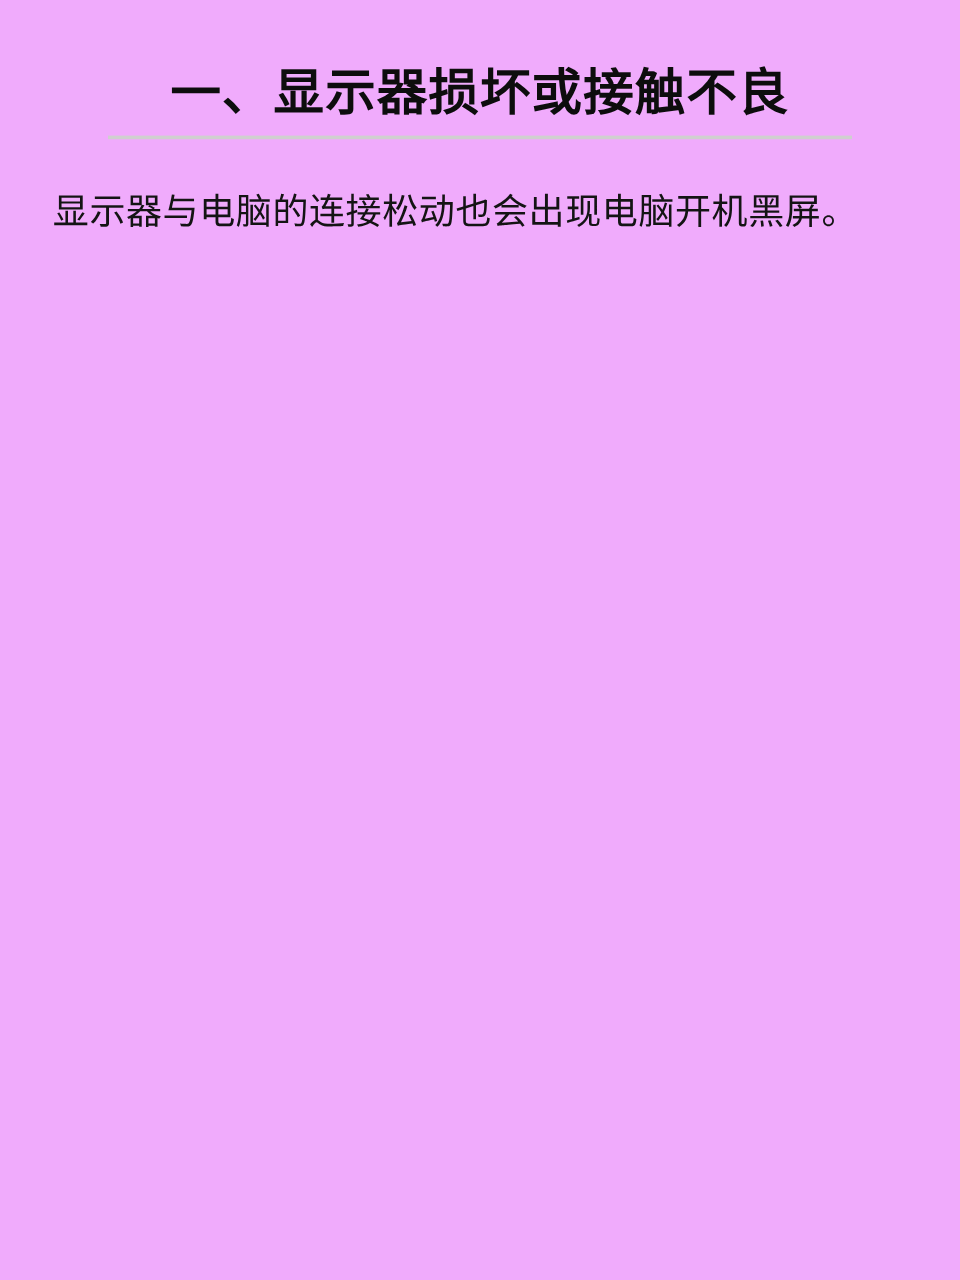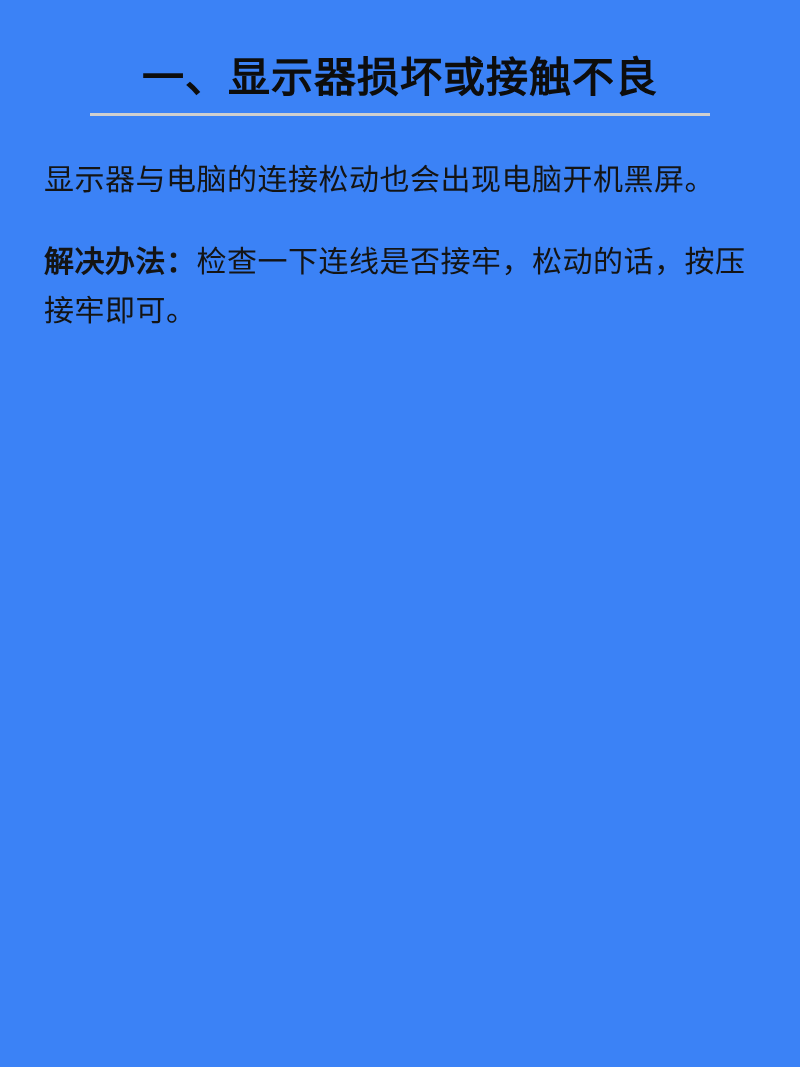--- a/index.html
+++ b/index.html
@@ -12,40 +12,41 @@
     background: #f7f7f7;
     font-family: "Liberation Sans", "DejaVu Sans", sans-serif;
     color: #141414;
     overflow: hidden;
   }
   .page {
     width: 800px;
     height: 1067px;
     box-sizing: border-box;
     padding: 52px 44px 0 44px;
-    background: #3b82f6;
+    background: #f0abfc;
     position: relative;
   }
   .title {
     font-size: 42px;
     font-weight: bold;
     text-align: center;
     letter-spacing: 1px;
     line-height: 1.25;
     margin: 0 0 6px 0;
     color: #0d0d0d;
   }
   .title-rule {
     width: 620px;
     height: 3px;
     background: #cfcfcf;
     margin: 8px auto 0 auto;
   }
   .body-block {
     margin-top: 40px;
+    font-family: Liberation Mono, monospace;
   }
   .para {
     font-size: 30px;
     line-height: 1.62;
     letter-spacing: 0.5px;
     margin: 0 0 34px 0;
     color: #141414;
     text-align: left;
   }
   .para:last-child {
@@ -71,21 +72,18 @@
 
   <h1 class="title">一、显示器损坏或接触不良</h1>
   <div class="title-rule"></div>
 
   <div class="body-block">
 
     <p class="para">
       <span class="norm">显示器与电脑的连接松动也会出现电脑开机黑屏。</span>
     </p>
 
-    <p class="para">
-      <span class="lead">解决办法：</span><span class="norm">检查一下连线是否接牢，松动的话，按压接牢即可。</span>
-    </p>
 
 
 
 
   </div>
 </div>
 
 </body></html>

